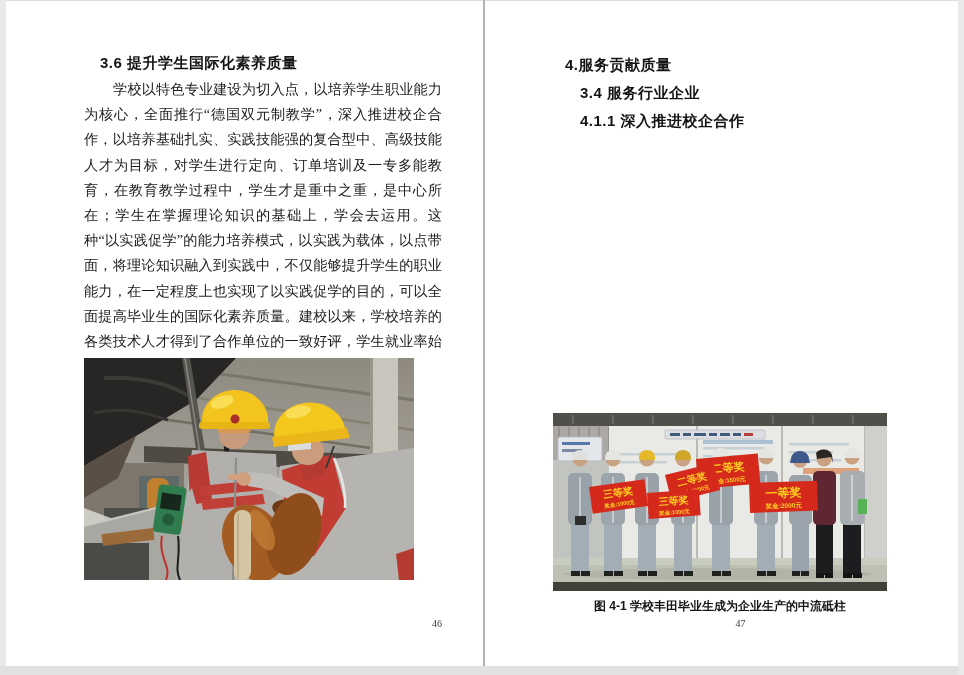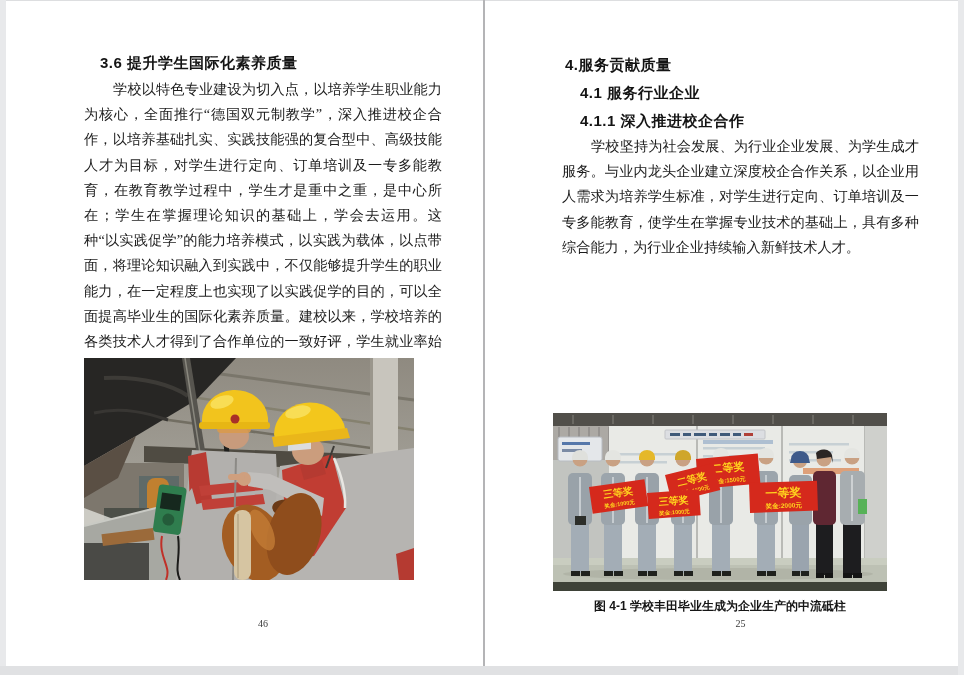--- a/index.html
+++ b/index.html
@@ -153,30 +153,29 @@
           <ellipse cx="170" cy="185" rx="30" ry="40" fill="#a35d22" transform="rotate(-25 170 185)"></ellipse>
           <ellipse cx="210" cy="176" rx="26" ry="42" fill="#8f4d1c" transform="rotate(16 210 176)"></ellipse>
           <ellipse cx="178" cy="172" rx="10" ry="22" fill="#c27c36" opacity="0.8" transform="rotate(-25 178 172)"></ellipse>
           <rect x="150" y="152" width="17" height="70" rx="8" fill="#d6c5a2"></rect>
           <line x1="154" y1="156" x2="154" y2="220" stroke="#bfae8c" stroke-width="2"></line>
         </g>
       </svg>
     </figure>
 
 
-    <div class="abs page-num" style="left:78px;top:617px;width:358px;">46</div>
+    <div class="abs page-num" style="left:78px;top:617px;width:358px;text-align:right;">46</div>
   </div>
 
   <div class="page page-right">
     <div class="abs h-sec" style="left:80px;top:54px;">4.服务贡献质量</div>
-    <div class="abs h-sec" style="left:95px;top:82px;">4.1 服务行业企业</div>
+    <div class="abs h-sec" style="left:95px;top:82px;">3.4 服务行业企业</div>
     <div class="abs h-sec" style="left:95px;top:110px;">4.1.1 深入推进校企合作</div>
 
     <div class="abs body-text" style="left:77px;top:133px;width:357px;">
-      <p>学校坚持为社会发展、为行业企业发展、为学生成才服务。与业内龙头企业建立深度校企合作关系，以企业用人需求为培养学生标准，对学生进行定向、订单培训及一专多能教育，使学生在掌握专业技术的基础上，具有多种综合能力，为行业企业持续输入新鲜技术人才。</p>
     </div>
 
     <figure class="abs" style="left:68px;top:412px;width:334px;height:178px;">
       <svg width="334" height="178" viewBox="0 0 334 178">
 
         <g>
           <rect x="0" y="0" width="334" height="178" fill="#d9dad6"></rect>
           <rect x="0" y="0" width="334" height="13" fill="#514f4a"></rect>
           <g stroke="#6a6862" stroke-width="2">
             <line x1="20" y1="2" x2="20" y2="11"></line>
@@ -359,19 +358,19 @@
             <rect width="68" height="30" fill="#d5291c"></rect>
             <text x="34" y="15" font-size="12" fill="#ffd21e" text-anchor="middle">一等奖</text>
             <text x="34" y="26" font-size="6.5" fill="#ffd21e" text-anchor="middle">奖金:2000元</text>
           </g>
         </g>
       </svg>
     </figure>
 
     <div class="abs figure-caption" style="left:68px;top:598px;width:334px;">图 4-1 学校丰田毕业生成为企业生产的中流砥柱</div>
 
-    <div class="abs page-num" style="left:77px;top:617px;width:357px;">25</div>
+    <div class="abs page-num" style="left:77px;top:617px;width:357px;">47</div>
   </div>
 
   <div class="divider"></div>
   <div class="bottom-strip"></div>
   <div class="right-strip"></div>
 </div>
 
 </body></html>

